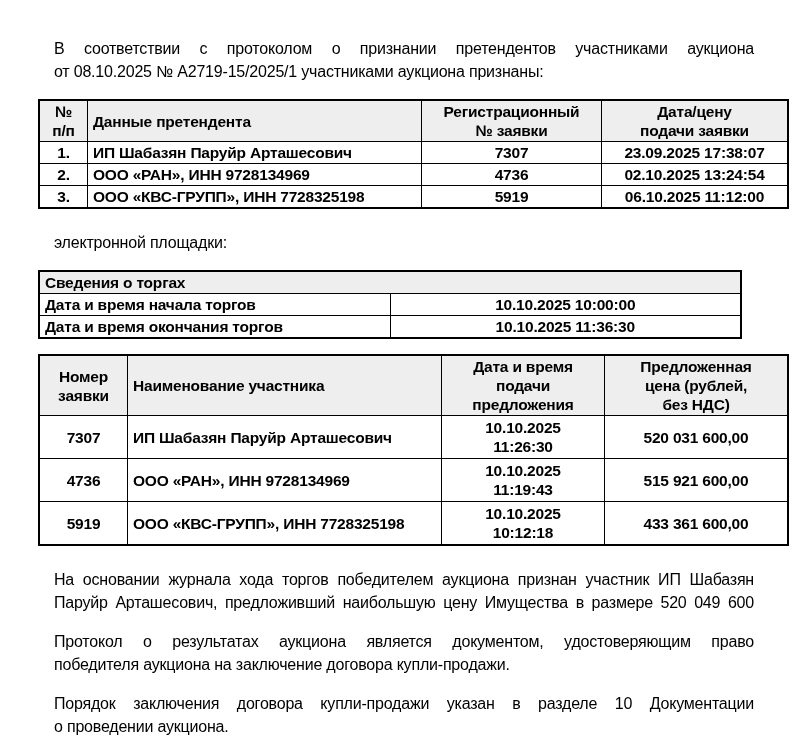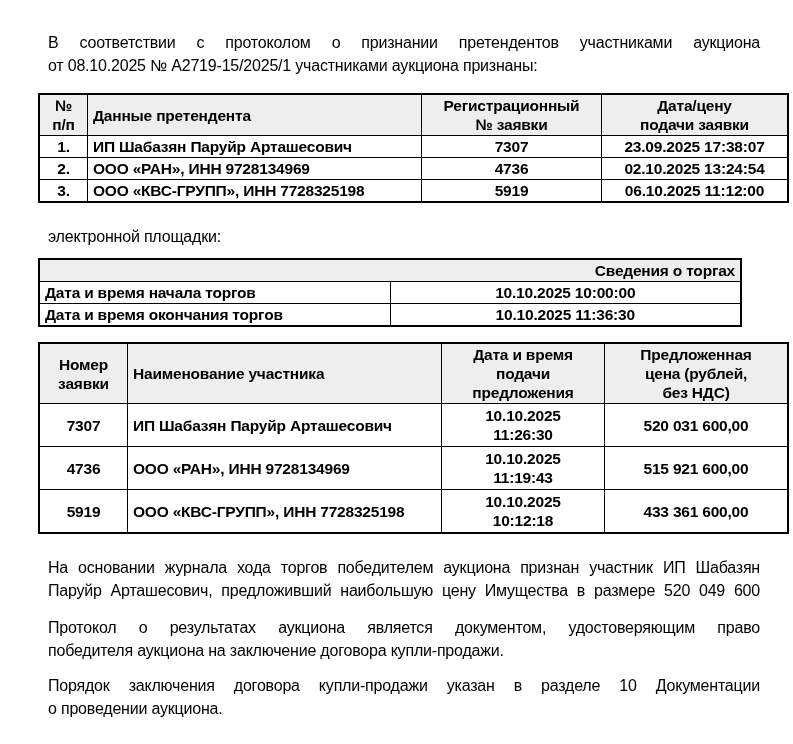--- a/index.html
+++ b/index.html
@@ -13,21 +13,21 @@
   .page {
     box-sizing: border-box;
     width: 793px;
     height: 744px;
     padding: 21px 23px 0 38px;
     font-family: "Liberation Sans", "DejaVu Sans", sans-serif;
     font-size: 16px;
     color: #000000;
     letter-spacing: -0.2px;
   }
-  .para { margin: 10px; }
+  .para { margin: 16px; }
   .para .line {
     display: block;
     line-height: 23px;
     white-space: normal;
   }
   .para .jline {
     text-align: justify;
     text-align-last: justify;
   }
   .para .lline { text-align: left; }
@@ -59,21 +59,21 @@
   .t1 .c-num   { width: 37px;  text-align: center; font-weight: bold; }
   .t1 .c-name  { width: 323px; text-align: left; }
   .t1 .c-reg   { width: 169px; text-align: center; }
   .t1 .c-dt    { width: 175px; text-align: center; }
 
   .p2 { margin-top: 22px; }
 
   .t2 { margin-top: 9px; }
   .t2 .c-label { width: 322px; text-align: left; }
   .t2 .c-value { width: 382px; text-align: center; }
-  .t2 th.title { text-align: right; }
+  .t2 th.title { text-align: left; }
 
   .t3 { margin-top: 15px; }
   .t3 .c-bid   { width: 77px;  text-align: center; }
   .t3 .c-part  { width: 303px; text-align: left; }
   .t3 .c-sub   { width: 152px; text-align: center; white-space: pre-line; }
   .t3 .c-price { width: 172px; text-align: center; }
   .t3 td { padding-top: 2px; padding-bottom: 2px; }
 
   .p3 { margin-top: 22px; }
   .p4 { margin-top: 14px; }

